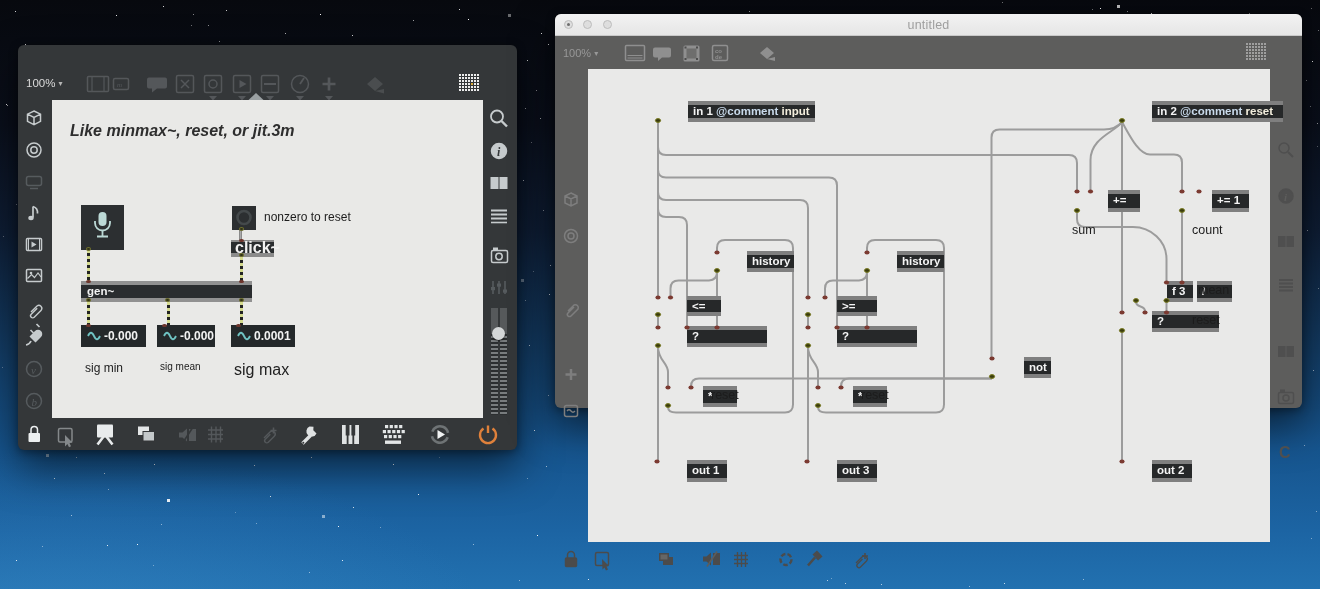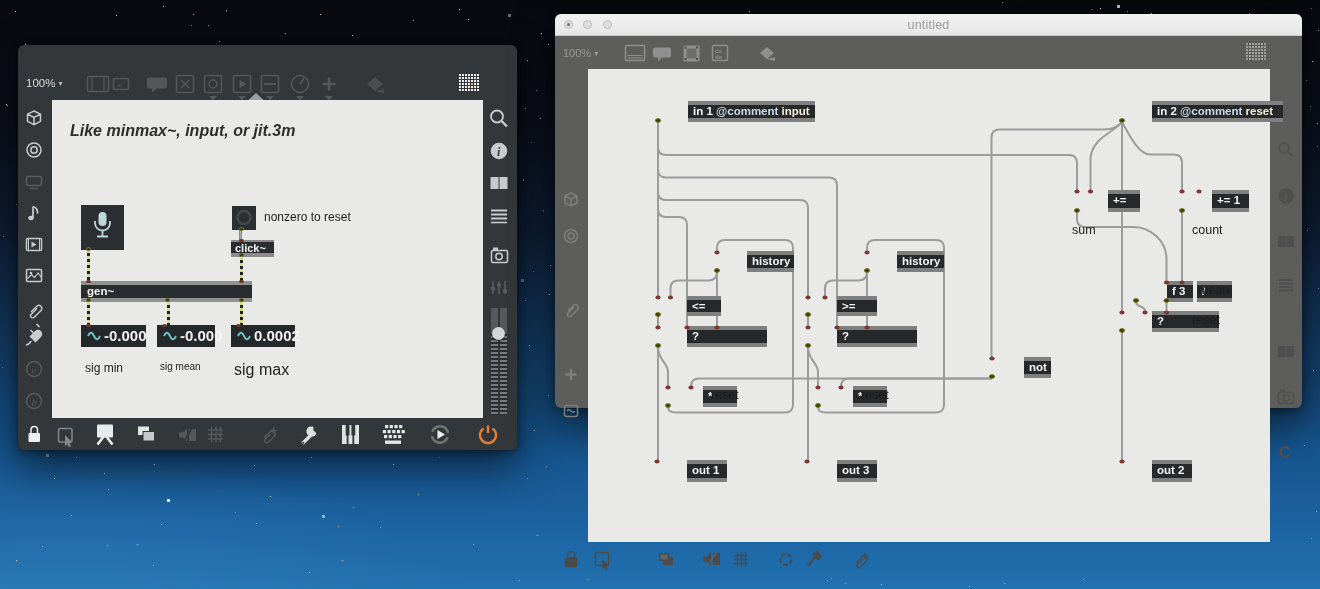--- a/index.html
+++ b/index.html
@@ -23,21 +23,21 @@
 #w1{left:18px;top:45px;width:499px;height:405px;background:#343739;}
 #w1 .canvas{position:absolute;left:34px;top:55px;width:431px;height:318px;background:#e9e9e7;}
 
 #w2{left:555px;top:14px;width:747px;height:394px;background:#5d5d5c;}
 #w2 .canvas{position:absolute;left:33px;top:55px;width:682px;height:473px;background:#e9e9e8;}
 .obox{position:absolute;background:#262829;border-top:4px solid #7f7f7f;border-bottom:4px solid #7f7f7f;box-sizing:border-box;color:#f4f4f4;font-weight:bold;font-size:11.5px;line-height:13px;padding-left:5px;white-space:nowrap;overflow:hidden;margin-left:40px;}
 .lbl{position:absolute;color:#1c1c1c;font-size:12.5px;white-space:nowrap;}
 .sig{position:absolute;width:3px;background:repeating-linear-gradient(to bottom,#d4da8e 0px,#d4da8e 3px,#232323 3px,#232323 6px);}
 .cdot{position:absolute;width:5px;height:3.5px;border-radius:50%;background:#6d352c;}
 .odot{position:absolute;width:5px;height:3.5px;border-radius:50%;background:#2e2f18;border:1px solid #70712f;box-sizing:border-box;}
-.numb{position:absolute;height:22px;background:#24282a;color:#f2f2f2;font-weight:bold;font-size:15px;white-space:nowrap;}
+.numb{position:absolute;height:22px;background:#24282a;color:#f2f2f2;font-weight:bold;font-size:12px;white-space:nowrap;}
 .numb svg{vertical-align:top;display:inline-block;}
 .numb span{display:inline-block;margin-left:2px;line-height:22px;vertical-align:top;}
 </style>
 </head>
 <body>
 <div class="stars"></div>
 
 <div class="win" id="w1">
   <div class="abs" style="left:8px;top:32px;font-size:11.5px;color:#dadada;">100% <span style="font-size:8px;vertical-align:1px;color:#b5b5b5;">▾</span></div>
   <div class="abs" id="meter" style="left:473px;top:263px;width:16px;height:107px;background:repeating-linear-gradient(to bottom,#787c7e 0px,#787c7e 2px,#2b2e30 2px,#2b2e30 4px);"></div>
@@ -256,21 +256,21 @@
           <circle cx="422" cy="389.5" r="8.2" stroke-dasharray="21 4.7" transform="rotate(20 422 389.5)"></circle>
           <path d="M419.5,385 l7.5,4.5 l-7.5,4.5 z" fill="#f0f2f2" stroke="none"></path>
         </g>
       <g stroke="#e0813b" stroke-width="2.4">
           <path d="M465.5,383.5 a8,8 0 1 0 9,0"></path>
           <path d="M470,380.5 v7.5"></path>
         </g>
     </g>
   </svg>
   <div class="canvas" id="c1">
-    <div class="abs" style="left:18px;top:22px;font-size:16px;font-weight:bold;font-style:italic;color:#2e2e2e;">Like minmax~, input, or jit.3m</div>
+    <div class="abs" style="left:18px;top:22px;font-size:16px;font-weight:bold;font-style:italic;color:#2e2e2e;">Like minmax~, reset, or jit.3m</div>
 
     <div class="sig" style="left:34.5px;top:150px;height:31px;"></div>
     <div class="abs" style="left:187px;top:130px;width:3px;height:10px;background:#a9a9a9;border-left:1px solid #8a8a8a;border-right:1px solid #8a8a8a;box-sizing:border-box;"></div>
     <div class="sig" style="left:187.5px;top:157px;height:24px;"></div>
     <div class="sig" style="left:34.5px;top:202px;height:23px;"></div>
     <div class="sig" style="left:114.5px;top:202px;height:23px;"></div>
     <div class="sig" style="left:187.5px;top:202px;height:23px;"></div>
 
     <div class="abs" style="left:29px;top:105px;width:43px;height:45px;background:#2c2f31;">
       <svg width="43" height="45">
@@ -282,33 +282,33 @@
         </svg>
     </div>
 
     <div class="abs" style="left:180px;top:106px;width:24px;height:24px;background:#2c2f31;">
       <svg width="24" height="24">
           <circle cx="12" cy="11.5" r="6.5" fill="none" stroke="#44494b" stroke-width="2.6"></circle>
         </svg>
     </div>
     <div class="abs" style="left:212px;top:110px;font-size:12px;color:#1d1d1d;">nonzero to reset</div>
 
-    <div class="abs" style="left:179px;top:140px;width:43px;height:17px;background:#2a2d2f;border-top:2px solid #8b8b8b;border-bottom:4px solid #8b8b8b;box-sizing:border-box;color:#f2f2f2;font-weight:bold;font-size:11px;line-height:12px;padding-left:4px;">click~</div>
+    <div class="abs" style="left:179px;top:140px;width:43px;height:17px;background:#2a2d2f;border-top:2px solid #8b8b8b;border-bottom:4px solid #8b8b8b;box-sizing:border-box;color:#f2f2f2;font-weight:bold;font-size:16px;line-height:12px;padding-left:4px;">click~</div>
 
     <div class="abs" style="left:29px;top:181px;width:171px;height:21px;background:#2a2d2f;border-top:4px solid #919191;border-bottom:4px solid #919191;box-sizing:border-box;color:#f2f2f2;font-weight:bold;font-size:11.5px;line-height:12px;padding-left:6px;">gen~</div>
 
     <div class="numb" style="left:29px;top:225px;width:65px;"><svg width="16" height="12" style="margin:5px 0 0 5px;">
           <path d="M2,6 q3,-6.5 6,0 t6,0" fill="none" stroke="#6fc3c3" stroke-width="1.8"></path>
         </svg><span>-0.000</span></div>
     <div class="numb" style="left:105px;top:225px;width:58px;"><svg width="16" height="12" style="margin:5px 0 0 5px;">
           <path d="M2,6 q3,-6.5 6,0 t6,0" fill="none" stroke="#6fc3c3" stroke-width="1.8"></path>
         </svg><span>-0.000</span></div>
     <div class="numb" style="left:179px;top:225px;width:64px;"><svg width="16" height="12" style="margin:5px 0 0 5px;">
           <path d="M2,6 q3,-6.5 6,0 t6,0" fill="none" stroke="#6fc3c3" stroke-width="1.8"></path>
-        </svg><span>0.0002</span></div>
+        </svg><span>0.0001</span></div>
     <div class="odot" style="left:34px;top:147px;"></div>
     <div class="odot" style="left:187px;top:127px;"></div>
     <div class="cdot" style="left:187px;top:138.5px;"></div>
     <div class="odot" style="left:187px;top:153px;"></div>
     <div class="cdot" style="left:34px;top:179.5px;"></div>
     <div class="cdot" style="left:187px;top:179.5px;"></div>
     <div class="odot" style="left:34px;top:198px;"></div>
     <div class="odot" style="left:113px;top:198px;"></div>
     <div class="odot" style="left:187px;top:198px;"></div>
     <div class="cdot" style="left:34px;top:223.5px;"></div>

